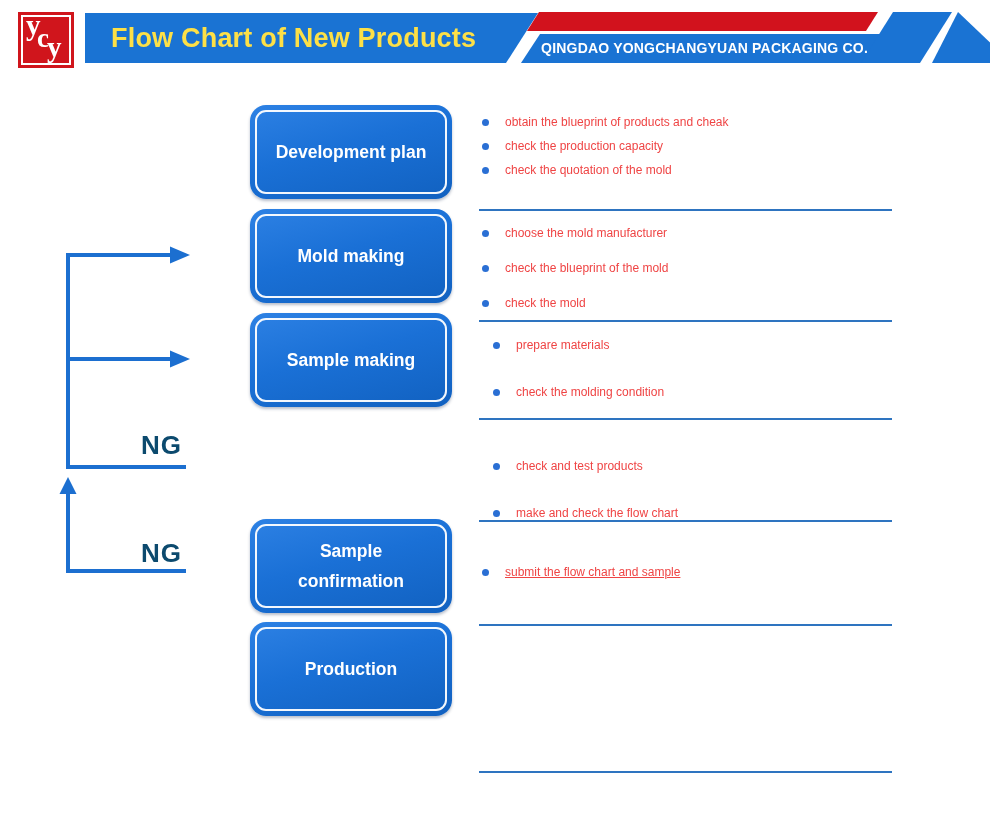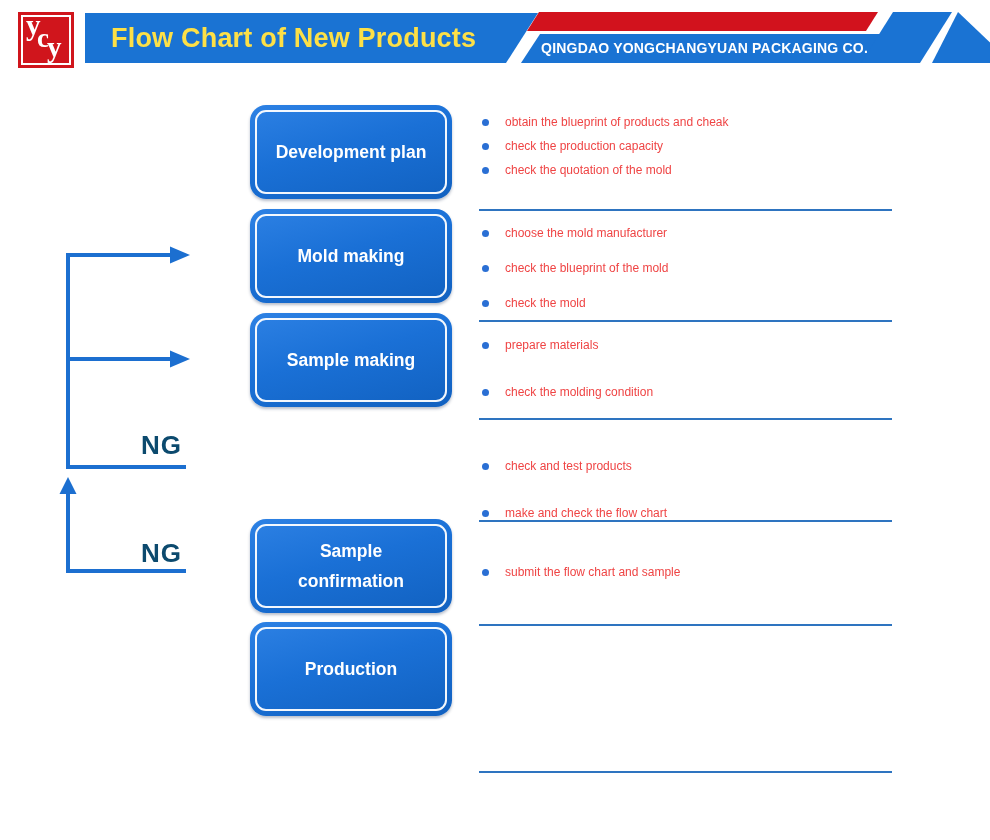--- a/index.html
+++ b/index.html
@@ -38,22 +38,22 @@
   .stage-box::before { content:""; position:absolute; inset:5px; border:2px solid rgba(255,255,255,0.95); border-radius:11px; }
   .stage-box .box-label { color:#fff; font-size:17.5px; font-weight:bold; text-align:center; line-height:30px; z-index:2; }
   .stage-box.wrap .box-label { max-width:135px; }
   .b1{top:105px}.b2{top:209px}.b3{top:313px}.b4{top:414px}.b5{top:519px}.b6{top:622px}.b7{top:726px}
 
   
   .section { position:absolute; left:505px; width:395px; color:#ef4444; font-size:12px; }
   .section .item { position:relative; }
   .section .item::before { content:""; position:absolute; left:-23px; top:50%; margin-top:-3.5px;
                            width:7px; height:7px; border-radius:50%; background:#2a6fd4; }
-  .lh24 .item{ line-height:24px; } .lh30 .item{ line-height:30px; }
-  .lh35 .item{ line-height:35px; } .lh47 .item{ line-height:47px; }
+  .lh24 .item{ line-height:24px; } .lh30 .item{ line-height:30px;text-decoration:underline; }
+  .lh35 .item{ line-height:35px; } .lh47 .item{ line-height:47px;margin-left:11px; }
   .s1{top:110px}.s2{top:216px}.s3{top:322px}.s4{top:443px}.s5{top:557px}.s6{top:637px}
 
   .rule { position:absolute; left:479px; width:413px; height:0; border-top:2px solid #2e74c0; }
   .r1{top:209px}.r2{top:320px}.r3{top:418px}.r4{top:520px}.r5{top:624px}.r6{top:771px}
 
   
   .ng { position:absolute; color:#0c4a6e; font-size:26px; font-weight:bold; letter-spacing:1px; }
   .ng1{ left:141px; top:430px; } .ng2{ left:141px; top:538px; }
 
   .arrow-layer { position:absolute; left:0; top:0; pointer-events:none; }

